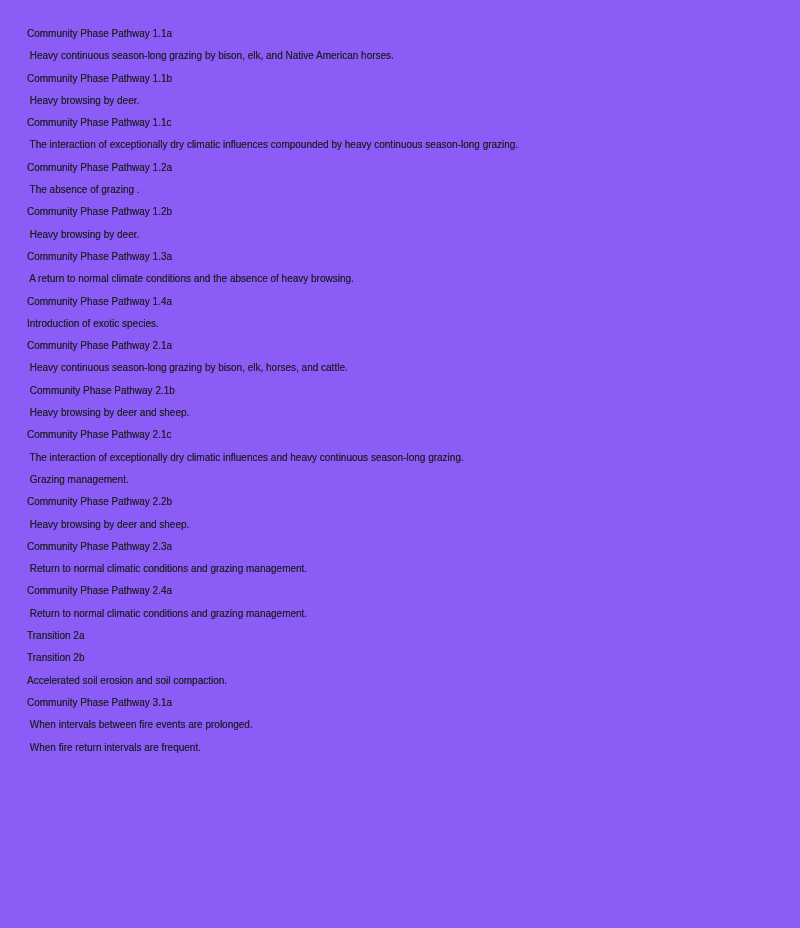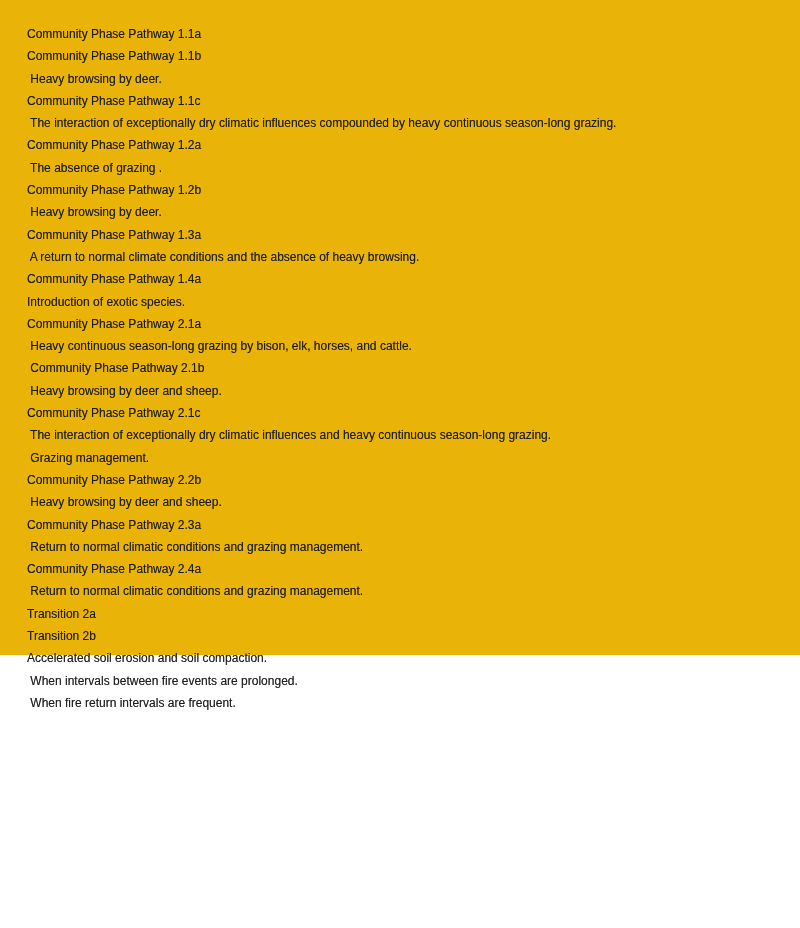--- a/index.html
+++ b/index.html
@@ -8,40 +8,41 @@
     background: #ffffff;
   }
   body {
     width: 800px;
     height: 928px;
     overflow: hidden;
   }
   .page {
     box-sizing: border-box;
     width: 800px;
-    height: 655px;
+    height: 928px;
     padding: 23px 6px 0 27px;
-    background: #eab308;
+    background: #8b5cf6;
     font-family: "Liberation Sans", "DejaVu Sans", sans-serif;
-    font-size: 12px;
+    font-size: 10px;
     line-height: 22.3px;
     color: #1d1d1d;
     
     text-shadow: 0 0 0.35px rgba(20,20,20,0.55);
   }
   .ln {
     white-space: pre;
     height: 22.3px;
   }
 </style>
 </head>
 <body>
 
 <div class="page">
   <div class="ln">Community Phase Pathway 1.1a</div>
+  <div class="ln"> Heavy continuous season-long grazing by bison, elk, and Native American horses.</div>
   <div class="ln">Community Phase Pathway 1.1b</div>
   <div class="ln"> Heavy browsing by deer.</div>
   <div class="ln">Community Phase Pathway 1.1c</div>
   <div class="ln"> The interaction of exceptionally dry climatic influences compounded by heavy continuous season-long grazing.</div>
   <div class="ln">Community Phase Pathway 1.2a</div>
   <div class="ln"> The absence of grazing .</div>
   <div class="ln">Community Phase Pathway 1.2b</div>
   <div class="ln"> Heavy browsing by deer.</div>
   <div class="ln">Community Phase Pathway 1.3a</div>
   <div class="ln"> A return to normal climate conditions and the absence of heavy browsing.</div>
@@ -56,15 +57,16 @@
   <div class="ln"> Grazing management.</div>
   <div class="ln">Community Phase Pathway 2.2b</div>
   <div class="ln"> Heavy browsing by deer and sheep.</div>
   <div class="ln">Community Phase Pathway 2.3a</div>
   <div class="ln"> Return to normal climatic conditions and grazing management.</div>
   <div class="ln">Community Phase Pathway 2.4a</div>
   <div class="ln"> Return to normal climatic conditions and grazing management.</div>
   <div class="ln">Transition 2a</div>
   <div class="ln">Transition 2b</div>
   <div class="ln">Accelerated soil erosion and soil compaction.</div>
+  <div class="ln">Community Phase Pathway 3.1a</div>
   <div class="ln"> When intervals between fire events are prolonged.</div>
   <div class="ln"> When fire return intervals are frequent.</div>
 </div>
 
 </body></html>

